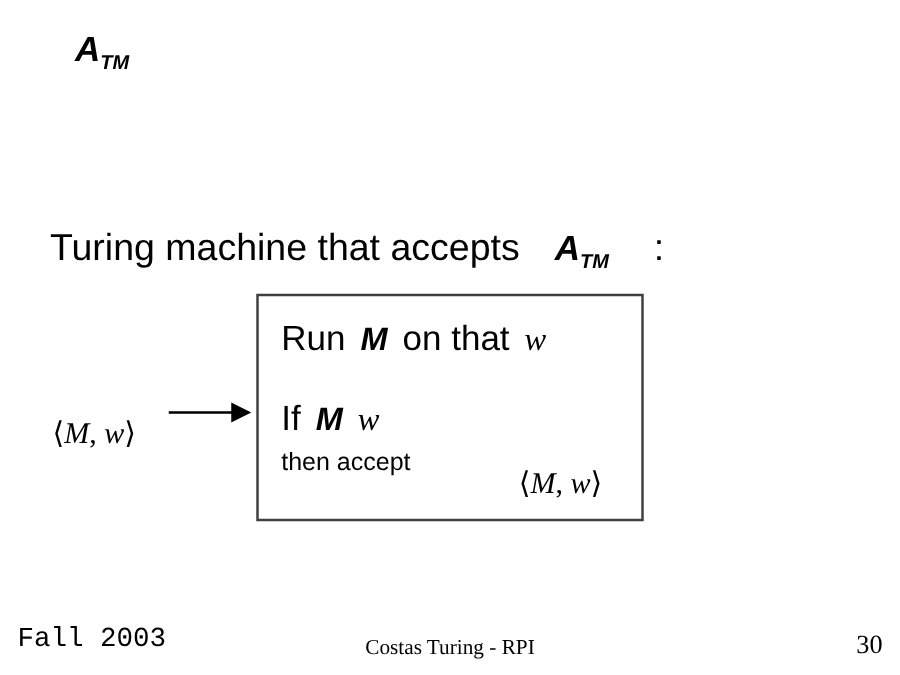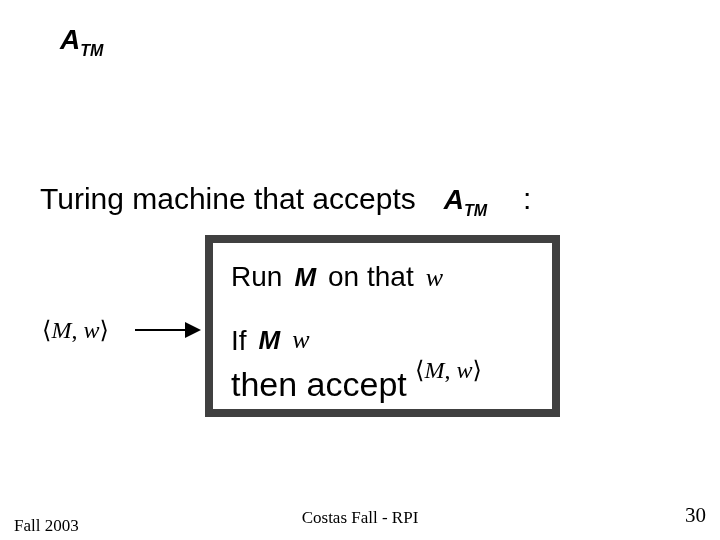--- a/index.html
+++ b/index.html
@@ -2,34 +2,34 @@
 <html><head>
 <meta charset="utf-8">
 <style>
   * { margin: 0; padding: 0; box-sizing: border-box; }
   html, body { width: 720px; height: 540px; background: #fff; font-family: "Comic Sans MS", "Comic Sans", cursive, sans-serif; color: #000; position: relative; }
   .slide { position: relative; width: 720px; height: 540px; }
   .title { position: absolute; top: 24px; left: 60px; font-size: 30px; display: flex; align-items: baseline; gap: 14px; }
   .subtitle { position: absolute; top: 141px; left: 40px; font-size: 30px; display: flex; align-items: baseline; gap: 28px; margin-top: 41px; }
   .atm { font-family: Arial, Helvetica, sans-serif; font-style: italic; font-weight: bold; font-size: 28px; }
   .atm sub { font-size: 16px; font-style: italic; }
-  .machine-box { position: absolute; top: 235px; left: 205px; width: 355px; height: 182px; border: 8px solid #404040; }
+  .machine-box { position: absolute; top: 235px; left: 205px; width: 310px; height: 182px; border: 2px solid #404040; }
   .row1 { position: absolute; top: 18px; left: 18px; font-size: 28px; display: flex; align-items: baseline; gap: 12px; }
-  .row2 { position: absolute; top: 82px; left: 18px; font-size: 28px; display: flex; align-items: flex-start; gap: 12px; }
-  .row3 { position: absolute; top: 122px; left: 18px; font-size: 34px; display: flex; align-items: baseline; gap: 12px; }
+  .row2 { position: absolute; top: 82px; left: 18px; font-size: 28px; display: flex; align-items: flex-end; gap: 12px; }
+  .row3 { position: absolute; top: 122px; left: 18px; font-size: 20px; display: flex; align-items: baseline; gap: 12px; }
   .sym-M { font-family: Arial, Helvetica, sans-serif; font-style: italic; font-weight: bold; font-size: 26px; }
   .sym-w { font-family: "Times New Roman", Times, serif; font-style: italic; font-size: 26px; }
-  .pair { font-family: "Times New Roman", Times, serif; font-size: 26px; }
+  .pair { font-family: "Times New Roman", Times, serif; font-size: 26px; margin-top: 16px; }
   .pair i { font-style: italic; }
   .arrow-wrap { position: absolute; top: 318px; left: 135px; width: 70px; height: 24px; }
   .arrow-line { position: absolute; top: 11px; left: 0; width: 56px; height: 2px; background: #000; }
   .arrow-head { position: absolute; top: 4px; left: 50px; width: 0; height: 0; border-left: 16px solid #000; border-top: 8px solid transparent; border-bottom: 8px solid transparent; }
   .pair-input { position: absolute; top: 316px; left: 42px; font-size: 24px; }
   .pair-right { position: absolute; top: 356px; left: 415px; font-size: 24px; }
-  .footer-left { position: absolute; bottom: 4px; left: 14px; font-family: Liberation Serif, serif; font-size: 17px; }
+  .footer-left { position: absolute; bottom: 16px; left: 14px; font-family: Liberation Mono, monospace; font-size: 22px; }
   .footer-center { position: absolute; bottom: 12px; left: 0; width: 720px; text-align: center; font-family: "Times New Roman", Times, serif; font-size: 17px; }
   .footer-right { position: absolute; bottom: 12px; right: 14px; font-family: "Times New Roman", Times, serif; font-size: 21px; }
   .colon { font-size: 30px; margin-left: 8px; }
 </style>
 </head>
 <body>
 
 <div class="slide">
 
   <div class="title">
@@ -70,16 +70,16 @@
     <div class="row3">
       <span>then accept</span>
     </div>
   </div>
 
   <div class="pair pair-right">
     <span>⟨</span><i>M</i><span>,</span> <i>w</i><span>⟩</span>
   </div>
 
   <div class="footer-left">Fall 2003</div>
-  <div class="footer-center">Costas Fall - RPI</div>
+  <div class="footer-center">Costas Turing - RPI</div>
   <div class="footer-right">30</div>
 
 </div>
 
 </body></html>

